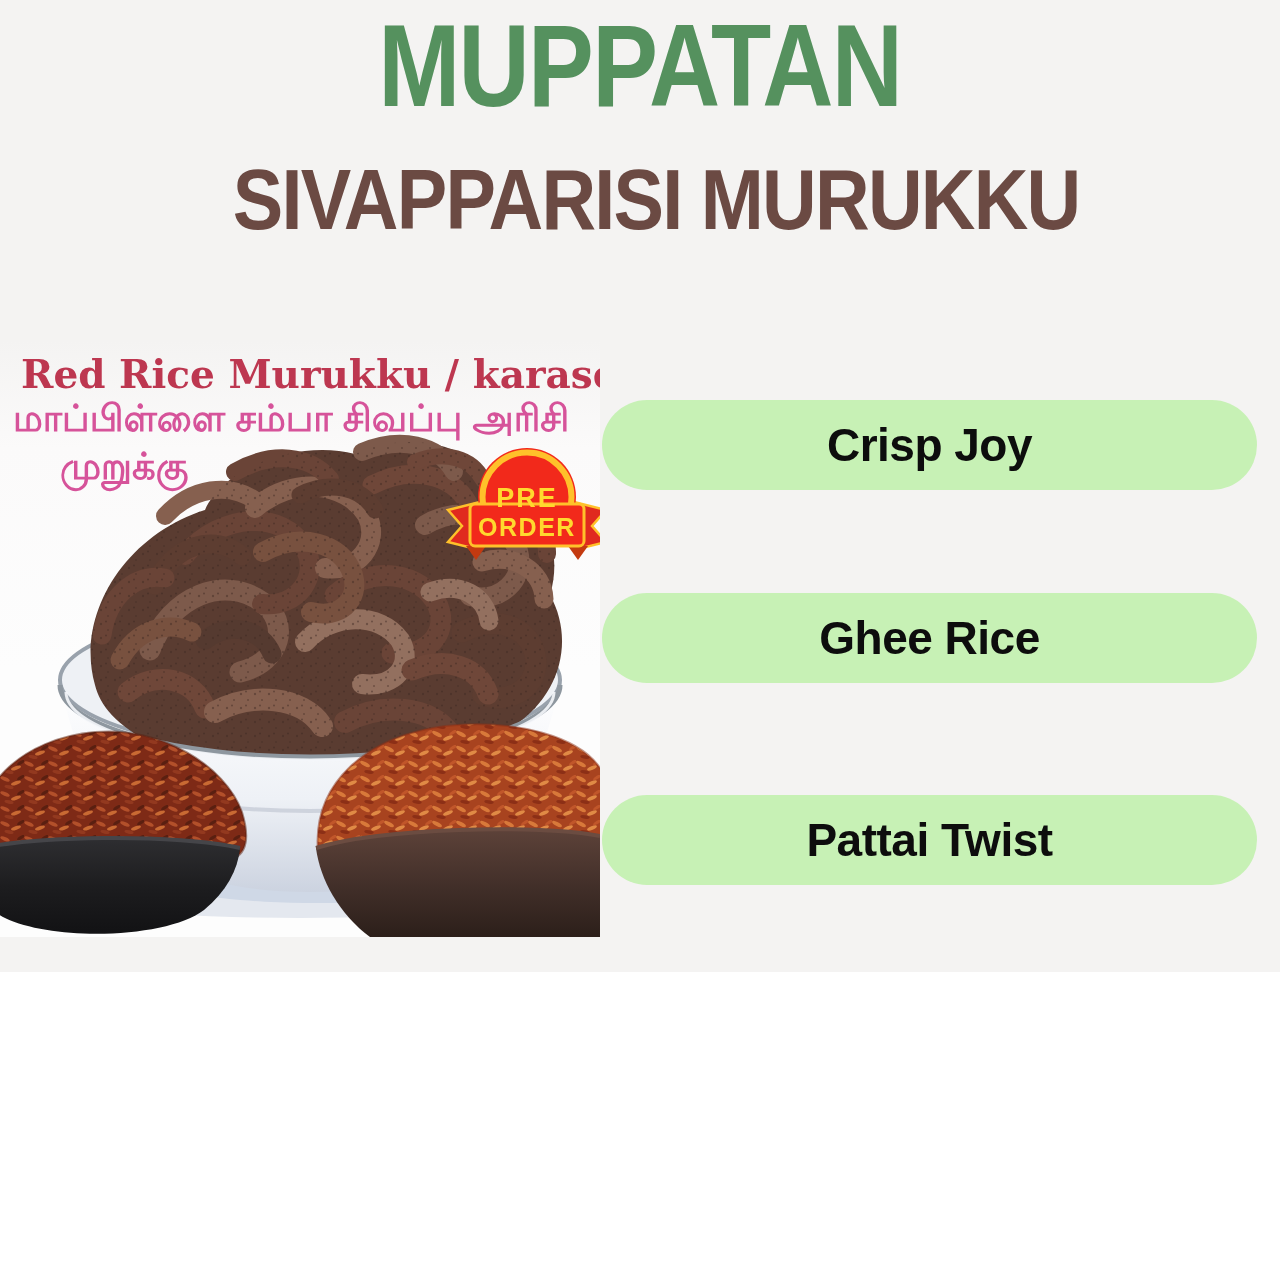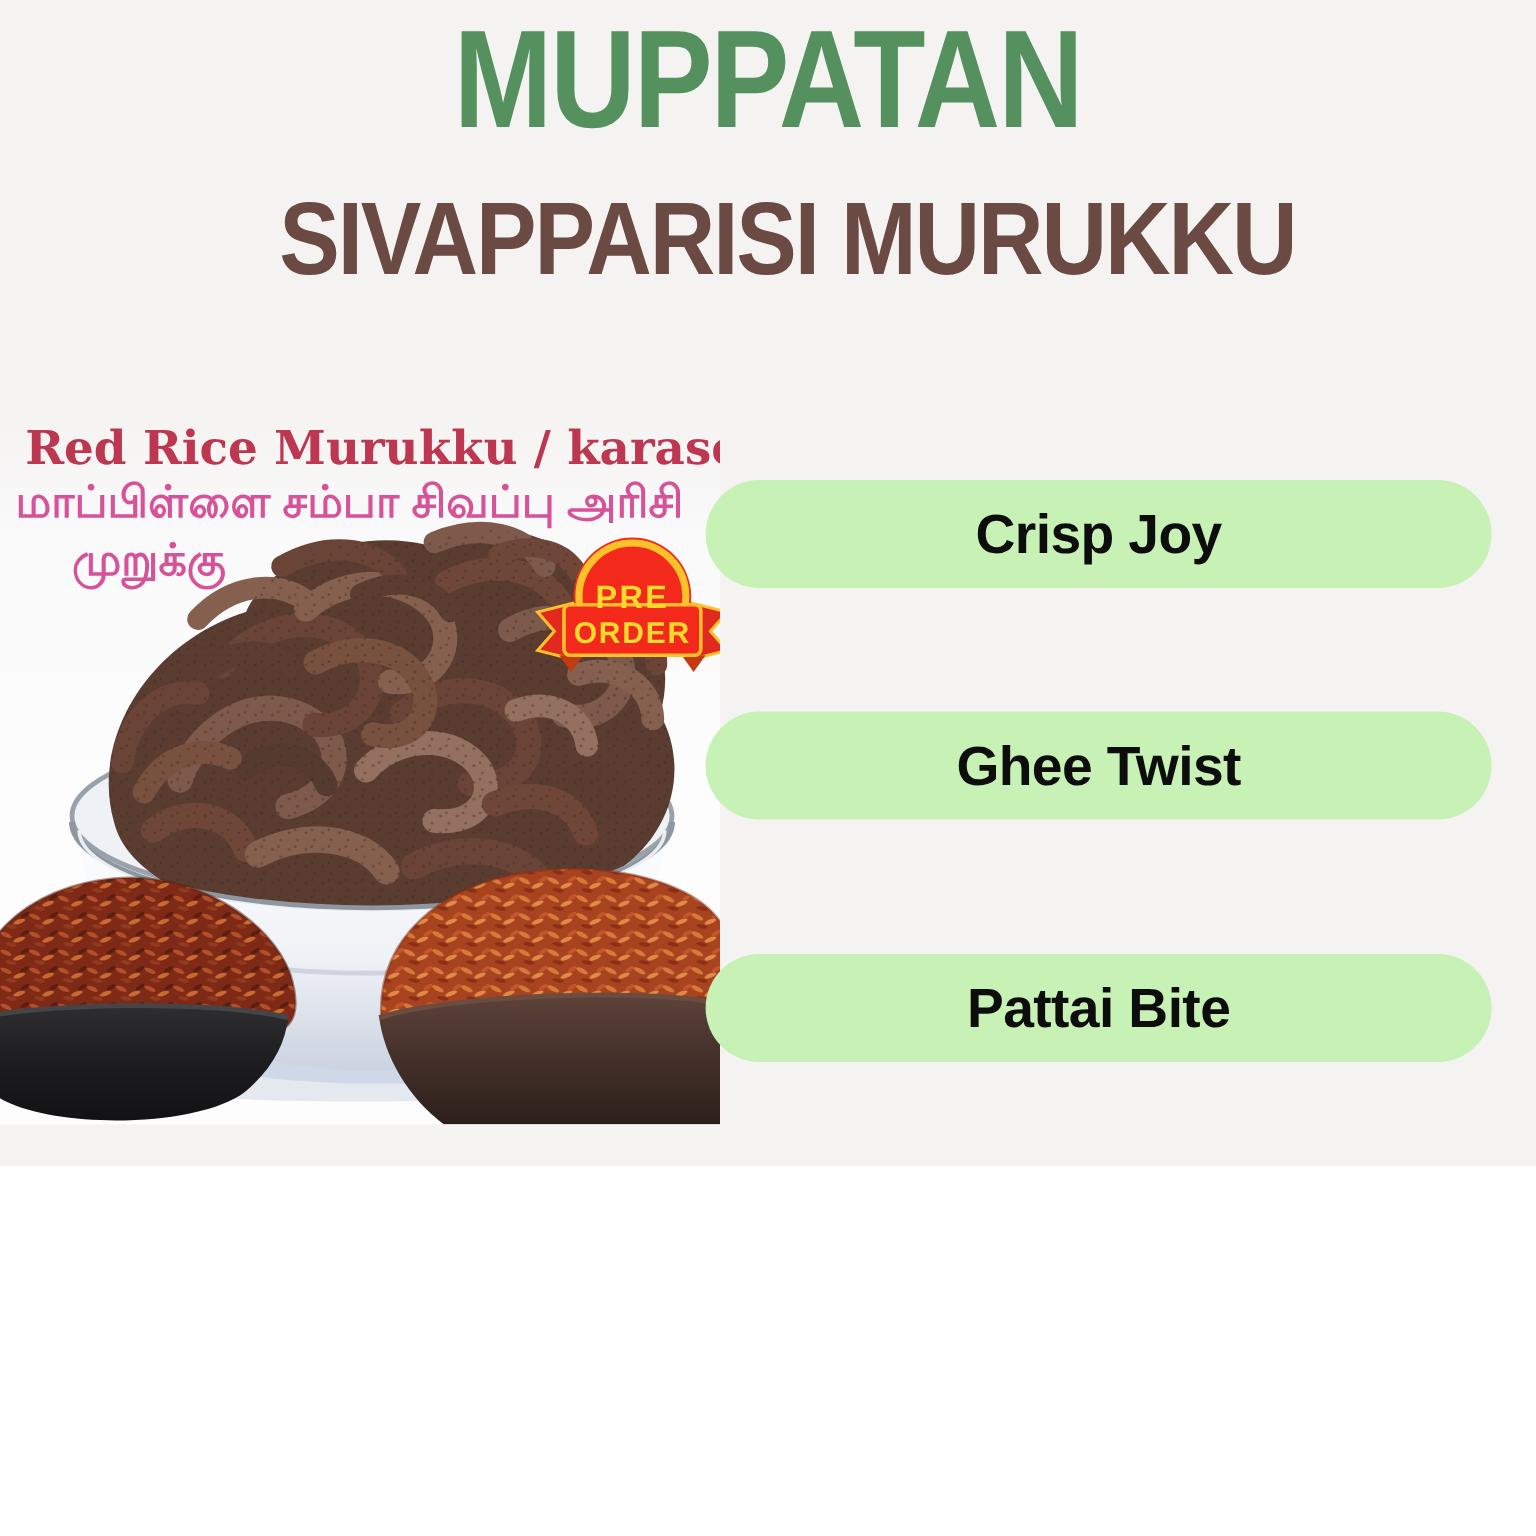--- a/index.html
+++ b/index.html
@@ -17,21 +17,21 @@
          background:linear-gradient(180deg,#f4f3f2 0%,#fbfafa 18%,#fdfdfd 55%,#fdfdfd 100%);}
   .photo svg{position:absolute;left:0;top:0;width:600px;height:597px;display:block;}
   .cap-en{position:absolute;left:21px;top:14px;width:570px;
           font-family:"DejaVu Serif",serif;font-weight:700;font-size:39px;line-height:1.05;
           color:#bd3750;white-space:nowrap;}
   .cap-ta{position:absolute;left:13px;font-weight:700;font-size:37px;line-height:1.05;
           color:#d6539a;white-space:nowrap;}
   .cap-ta1{top:60px;}
   .cap-ta2{top:108px;margin-left:47px;}
   
-  .pill{position:absolute;left:588px;width:655px;height:90px;border-radius:46px;background:#c7f1b5;
+  .pill{position:absolute;left:602px;width:655px;height:90px;border-radius:46px;background:#c7f1b5;
         display:flex;align-items:center;justify-content:center;}
   .pill span{font-size:46px;font-weight:700;letter-spacing:-0.5px;color:#0d0d0d;line-height:1;}
   .pill-1{top:400px;}
   .pill-2{top:593px;}
   .pill-3{top:795px;}
   .badge-text{font-family:"Liberation Sans",sans-serif;font-weight:700;fill:#ffd92e;}
 </style>
 </head>
 <body>
 
@@ -155,20 +155,20 @@
     <div class="cap-en">Red Rice Murukku / karasev</div>
     <div class="cap-ta cap-ta1">மாப்பிள்ளை சம்பா சிவப்பு அரிசி</div>
     <div class="cap-ta cap-ta2">முறுக்கு</div>
   </figure>
 
   <div>
     <div class="pill pill-1">
       <span>Crisp Joy</span>
     </div>
     <div class="pill pill-2">
-      <span>Ghee Twist</span>
+      <span>Ghee Rice</span>
     </div>
     <div class="pill pill-3">
-      <span>Pattai Bite</span>
+      <span>Pattai Twist</span>
     </div>
   </div>
 
 </div>
 
 </body></html>

